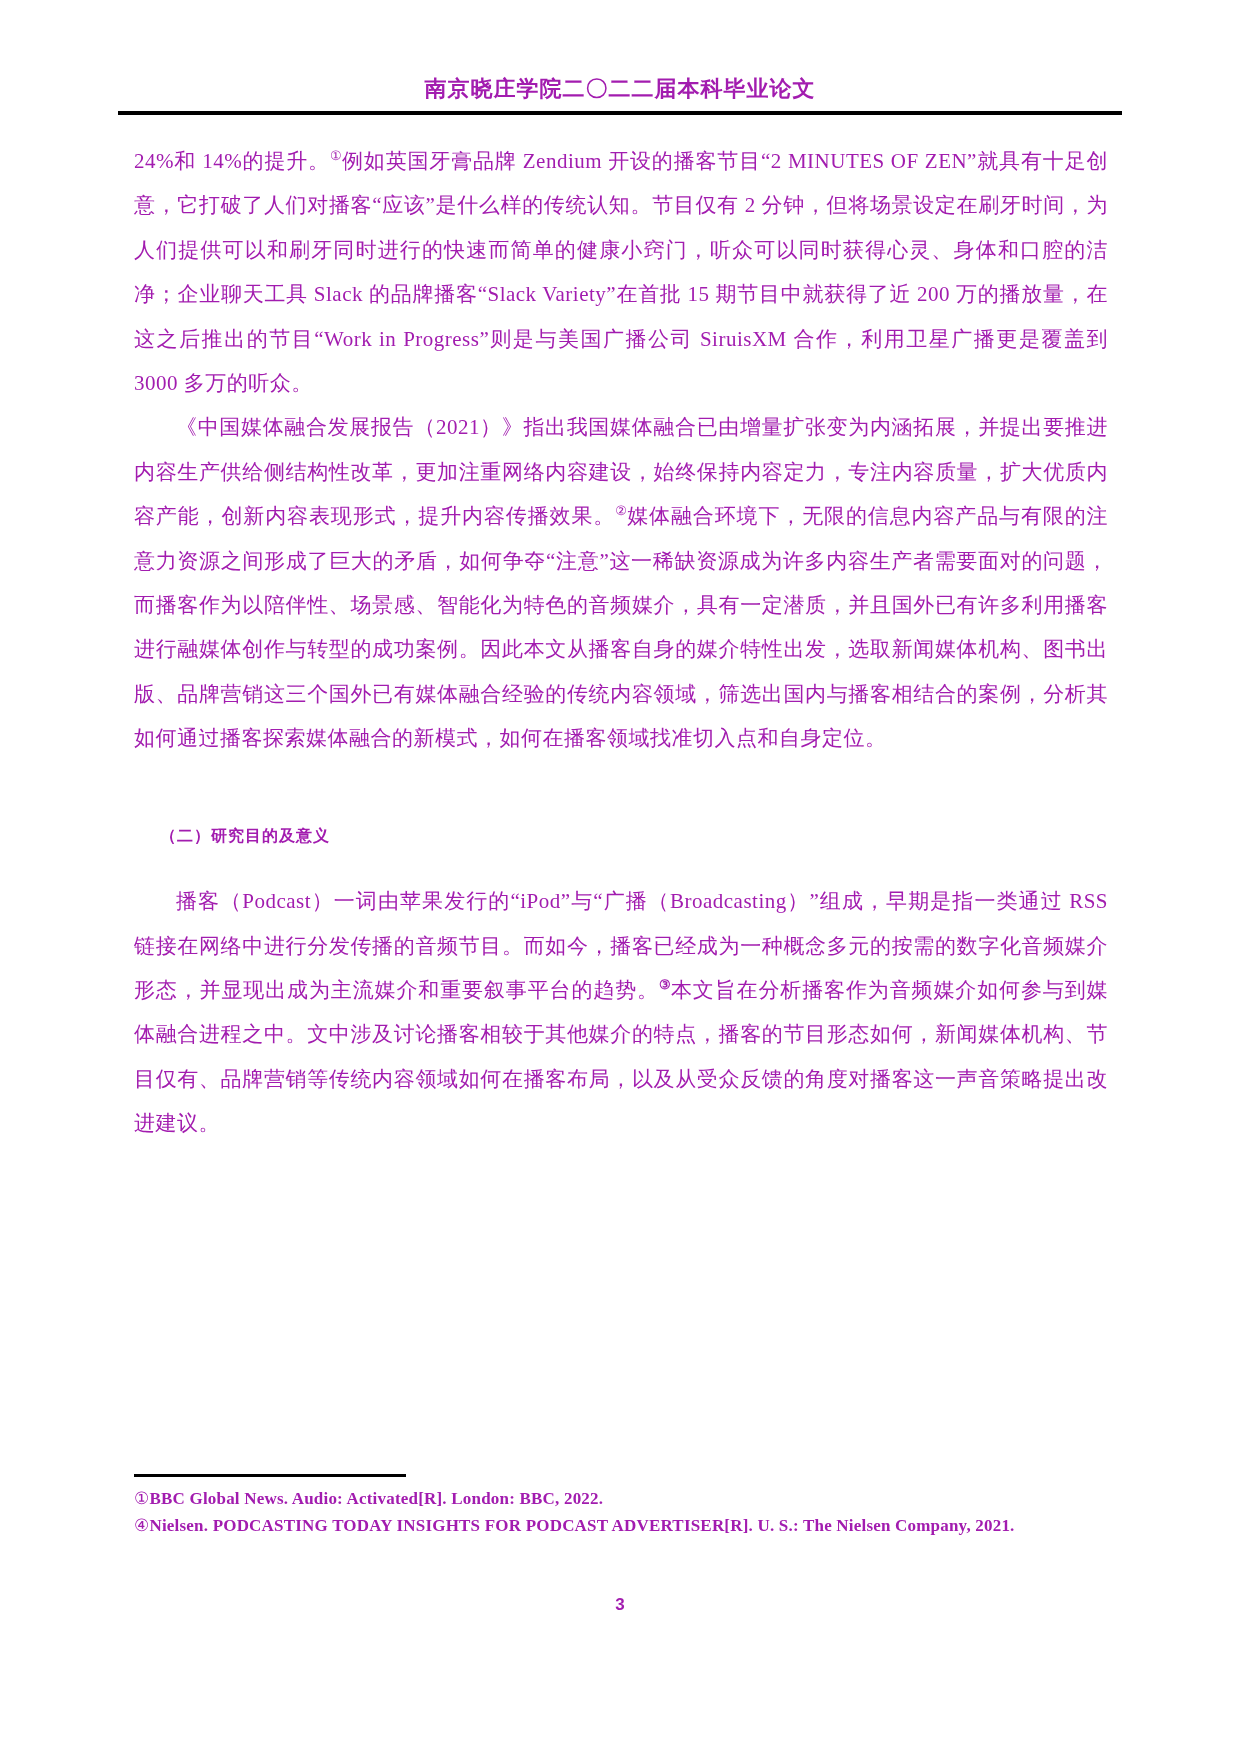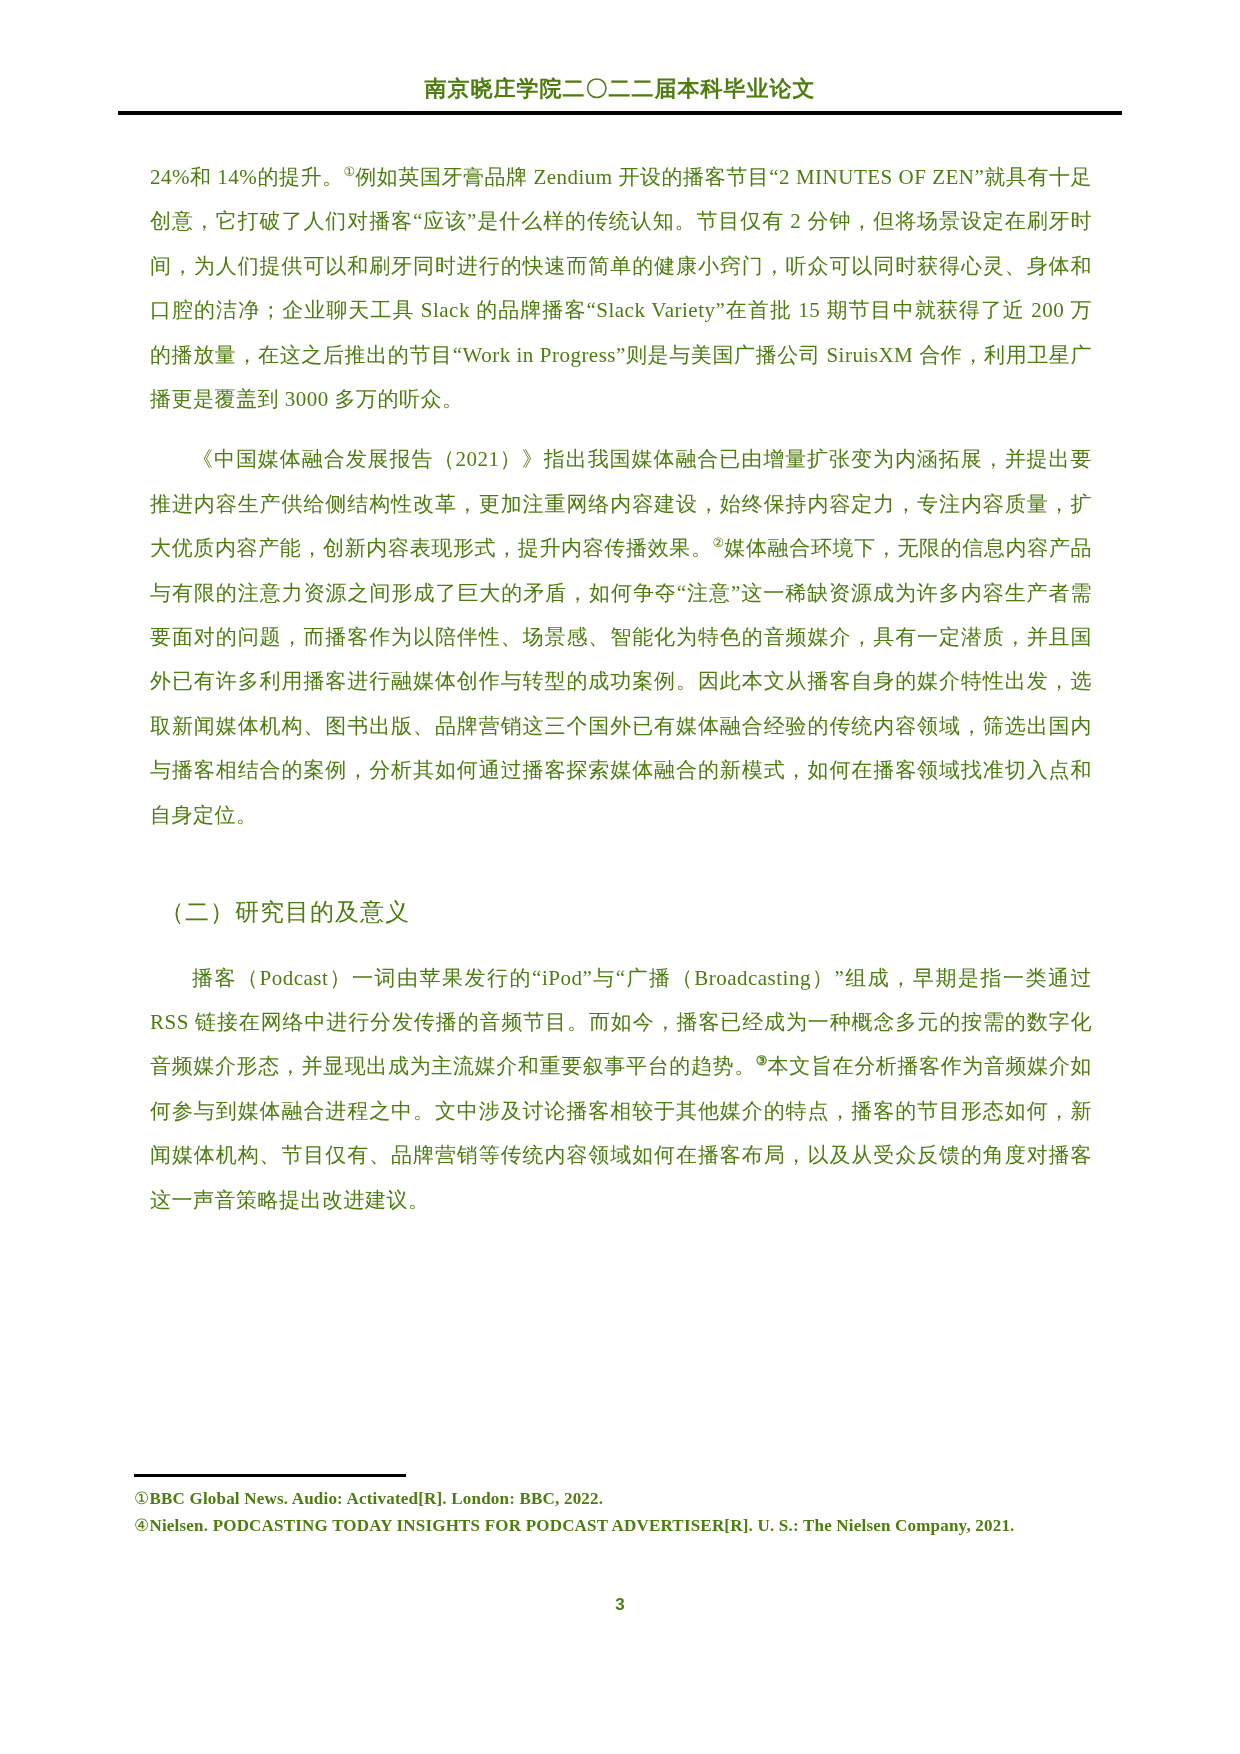--- a/index.html
+++ b/index.html
@@ -5,21 +5,21 @@
   html, body {
     margin: 0;
     padding: 0;
     background: #ffffff;
   }
   .page {
     position: relative;
     width: 1240px;
     height: 1754px;
     background: #ffffff;
-    color: #4d7c0f;
+    color: #a21caf;
     font-family: "Liberation Serif", "DejaVu Serif", serif;
     overflow: hidden;
   }
   
   .header {
     position: absolute;
     top: 74px;
     left: 120px;
     right: 120px;
     text-align: center;
@@ -40,37 +40,37 @@
     position: absolute;
     top: 139px;
     left: 134px;
     width: 974px;
     font-size: 21px;
     line-height: 44.4px;
     text-align: justify;
     text-justify: inter-character;
     letter-spacing: 0.5px;
   }
-  .para { margin: 16px; }
+  .para { margin: 0; }
   .para.indent { text-indent: 2em; }
   sup.fnref {
     font-size: 13px;
     vertical-align: super;
     line-height: 0;
     letter-spacing: 0;
   }
   sup.fnref.heavy { font-weight: bold; }
   
   .section-heading {
     margin: 0;
     padding: 0 0 0 26px;
     margin-top: 53px;
     margin-bottom: 21px;
-    font-size: 24px;
-    font-weight: normal;
+    font-size: 16px;
+    font-weight: bold;
     text-align: left;
     text-indent: 0;
     font-family: "Liberation Sans", "DejaVu Sans", sans-serif;
     letter-spacing: 1px;
   }
   
   .footnote-area {
     position: absolute;
     top: 1474px;
     left: 134px;

